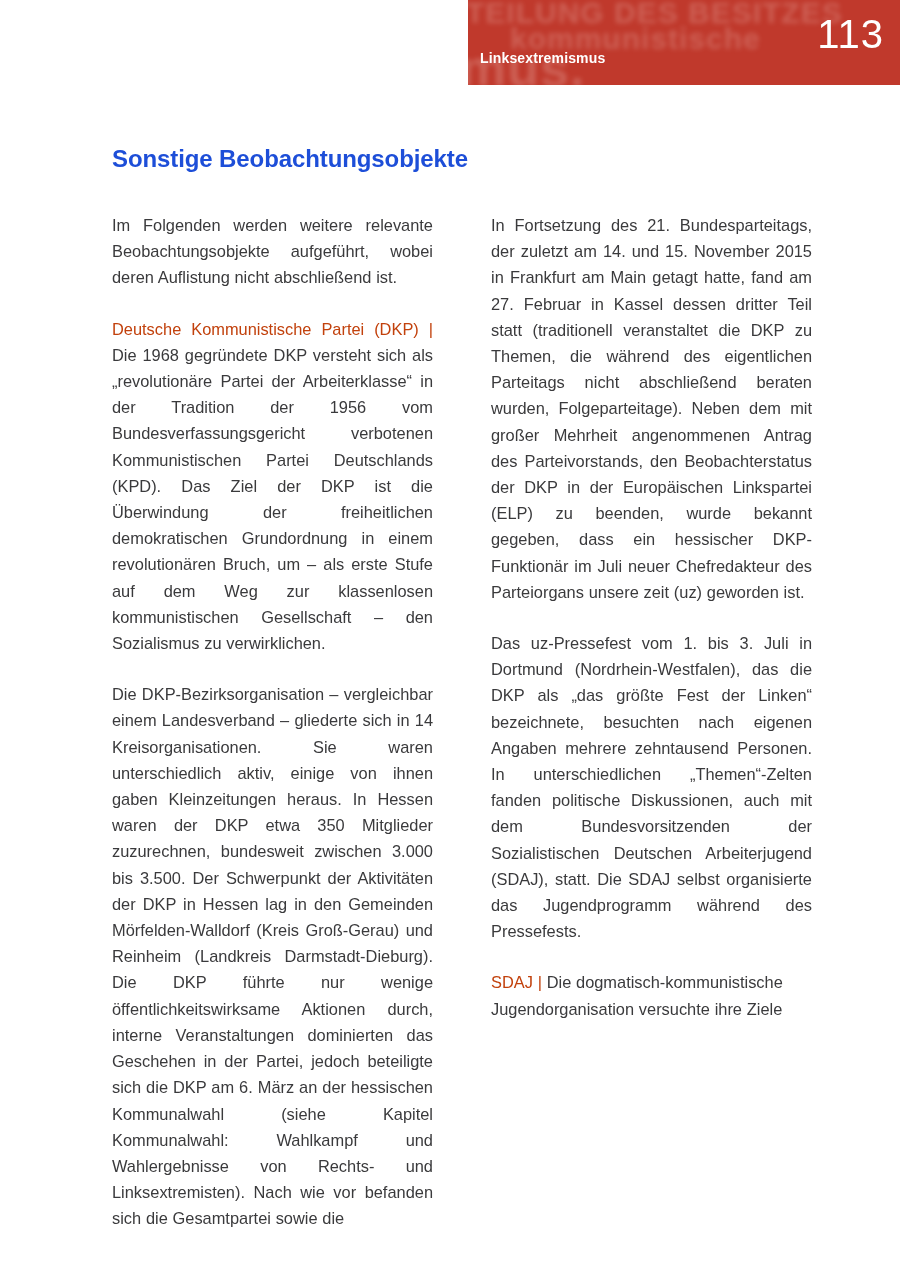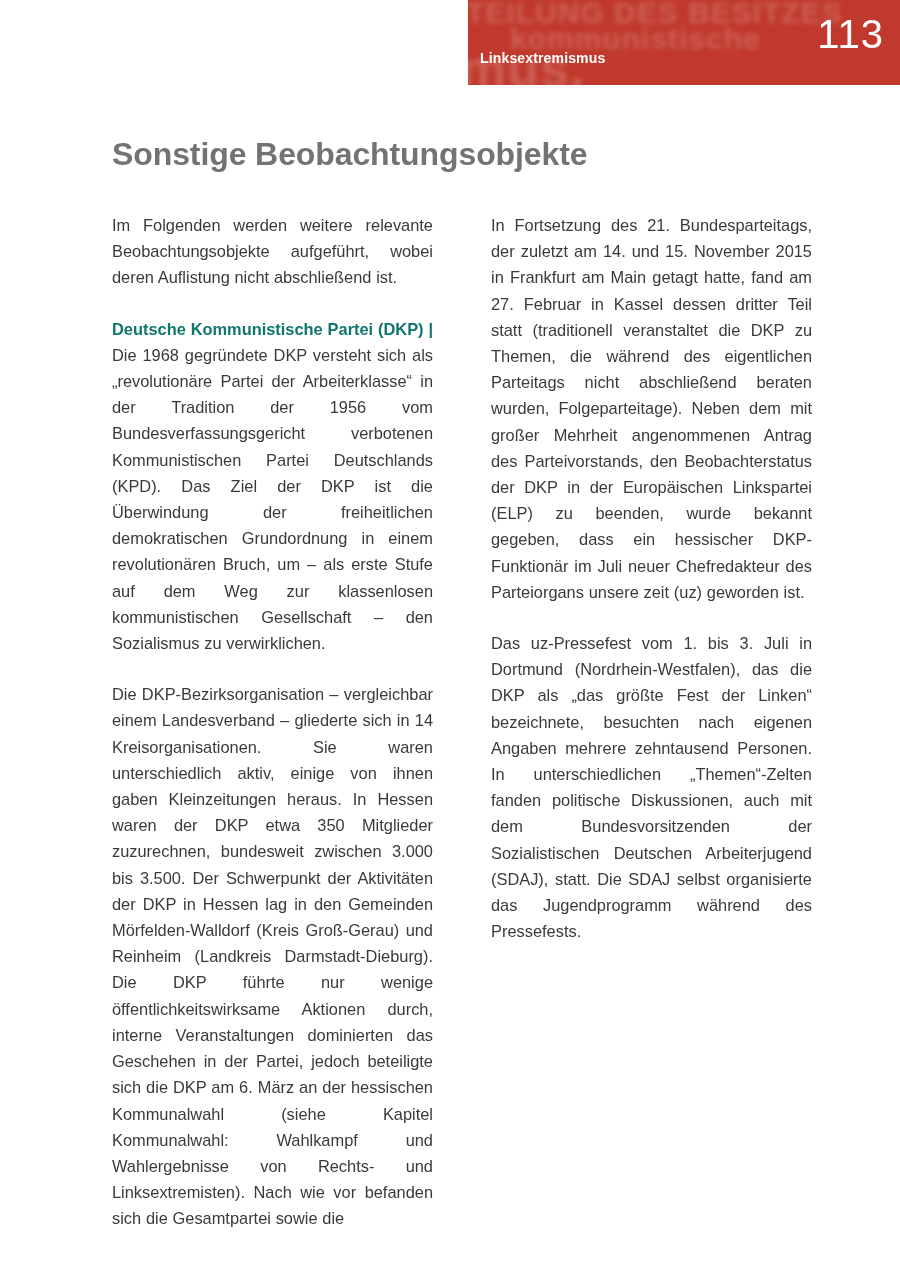--- a/index.html
+++ b/index.html
@@ -85,24 +85,24 @@
     line-height: 1;
     color: #ffffff;
     letter-spacing: 1px;
     z-index: 3;
   }
 
   
   .page-title {
     position: absolute;
     left: 112px;
-    top: 115px;
-    font-size: 32px;
+    top: 129px;
+    font-size: 24px;
     font-weight: 700;
-    color: #737373;
+    color: #1d4ed8;
     letter-spacing: -0.1px;
   }
 
   
   .columns {
     position: absolute;
     left: 112px;
     top: 212px;
     width: 700px;
     display: flex;
@@ -121,22 +121,22 @@
     hyphens: none;
     word-spacing: 0.2px;
   }
   .column p:last-child {
     margin-bottom: 12px;
   }
   .column p.last-ragged {
     text-align: left;
   }
   .runin {
-    font-weight: 700;
-    color: #0f766e;
+    font-weight: 400;
+    color: #c2410c;
   }
 </style>
 </head>
 <body>
 
 <div class="page">
 
   <div class="header-banner">
     <div class="header-watermark">
       <div class="wm-line wm-line-1">TEILUNG DES BESITZES</div>
@@ -163,17 +163,20 @@
       </p>
     </div>
 
     <div class="column">
       <p>
         <span>In Fortsetzung des 21. Bundesparteitags, der zuletzt am 14. und 15. November 2015 in Frankfurt am Main getagt hatte, fand am 27. Februar in Kassel dessen dritter Teil statt (traditionell veranstaltet die DKP zu Themen, die während des eigentlichen Parteitags nicht abschließend beraten wurden, Folgeparteitage). Neben dem mit großer Mehrheit angenommenen Antrag des Parteivorstands, den Beobachterstatus der DKP in der Europäischen Linkspartei (ELP) zu beenden, wurde bekannt gegeben, dass ein hessischer DKP-Funktionär im Juli neuer Chefredakteur des Parteiorgans unsere zeit (uz) geworden ist.</span>
       </p>
       <p>
         <span>Das uz-Pressefest vom 1. bis 3. Juli in Dortmund (Nordrhein-Westfalen), das die DKP als „das größte Fest der Linken“ bezeichnete, besuchten nach eigenen Angaben mehrere zehntausend Personen. In unterschiedlichen „Themen“-Zelten fanden politische Diskussionen, auch mit dem Bundesvorsitzenden der Sozialistischen Deutschen Arbeiterjugend (SDAJ), statt. Die SDAJ selbst organisierte das Jugendprogramm während des Pressefests.</span>
       </p>
+      <p class="last-ragged">
+        <span class="runin">SDAJ | </span><span>Die dogmatisch-kommunistische Jugendorganisation versuchte ihre Ziele</span>
+      </p>
     </div>
 
   </div>
 
 </div>
 
 </body></html>

